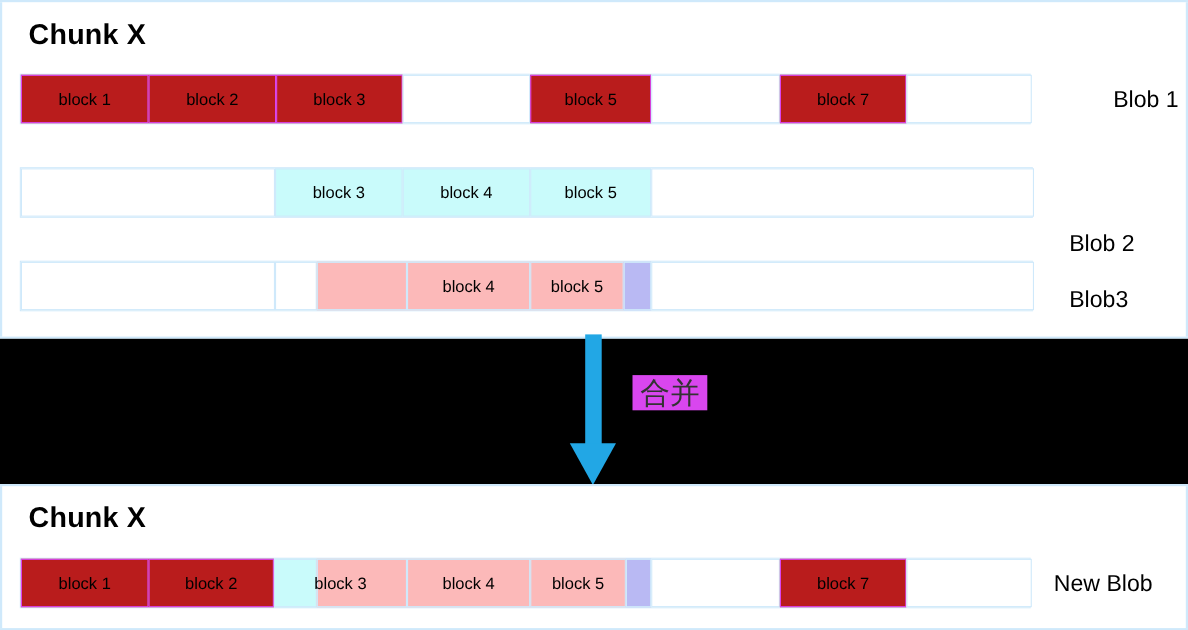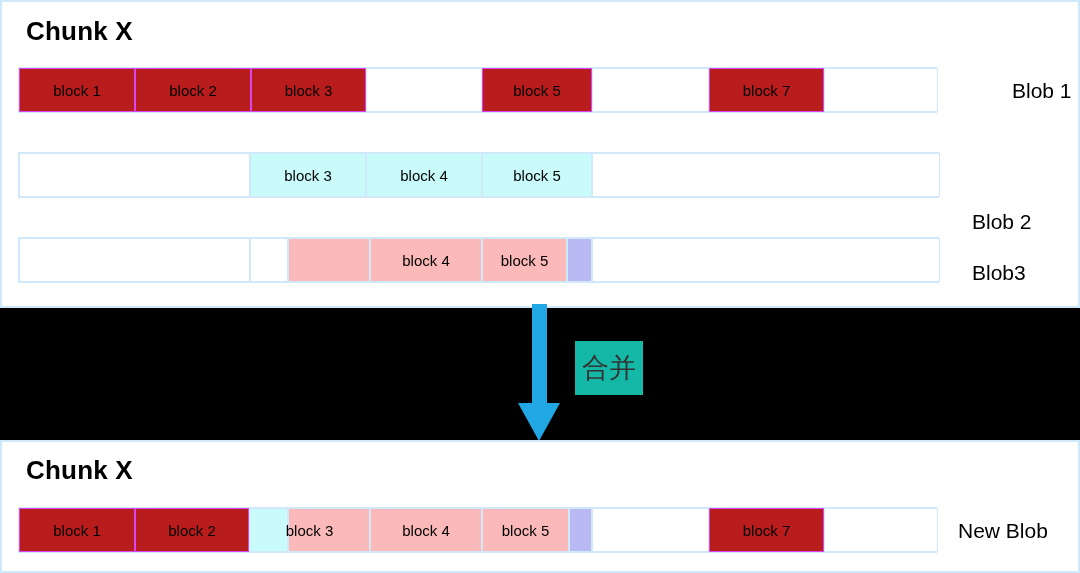--- a/index.html
+++ b/index.html
@@ -130,22 +130,22 @@
     border-left: 21px solid transparent;
     border-right: 21px solid transparent;
     border-top: 38px solid #22a7e5;
   }
 
   
   .merge-chip {
     position: absolute;
     left: 575px;
     top: 341px;
-    padding: 13px 7px;
-    background: #14b8a6;
+    padding: 2px 7px;
+    background: #d946ef;
     color: #333333;
     font-size: 27px;
     line-height: 1.05;
     white-space: nowrap;
   }
 </style>
 </head>
 <body>
 
 <div id="canvas">

